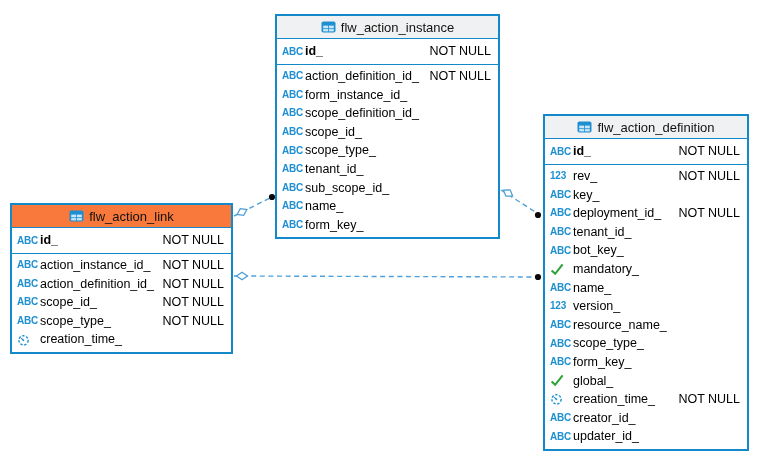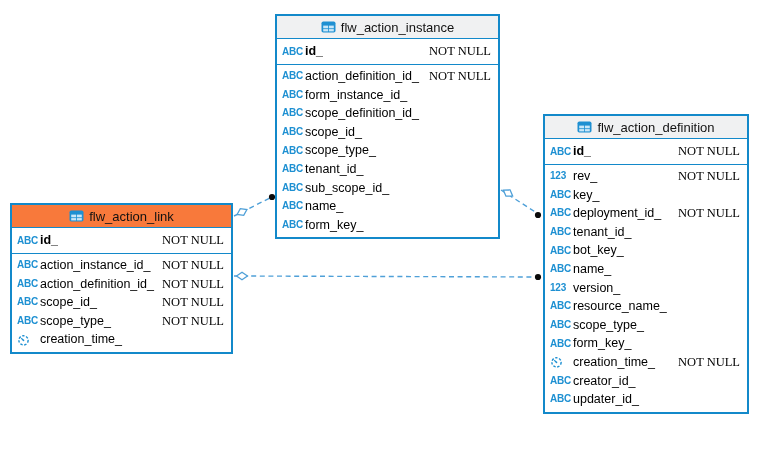--- a/index.html
+++ b/index.html
@@ -27,21 +27,21 @@
     padding:0 7px 0 5px;font-size:12.5px;color:#000;white-space:nowrap;
   }
   .sec-pk .crow{height:21px;}
   .cicon{width:23px;flex:0 0 23px;display:flex;align-items:center;}
   .abc{
     font-size:10px;font-weight:bold;color:var(--icon-blue,#1E90D2);
     letter-spacing:-0.2px;line-height:1;
   }
   .cname{line-height:1;}
   .crow.pk .cname{font-weight:bold;}
-  .ccons{margin-left:auto;padding-left:6px;line-height:1;font-family:Liberation Serif, serif;}
+  .ccons{margin-left:auto;padding-left:6px;line-height:1;}
   svg.overlay{
     position:absolute;left:0;top:0;width:759px;height:473px;
     z-index:5;pointer-events:none;
   }
 </style>
 </head>
 <body>
 
 <div class="canvas" id="canvas">
     <div class="etable" style="left: 275px; top: 14px; width: 225px;">
@@ -237,20 +237,28 @@
           <span class="cname">tenant_id_</span>
         </div>
         <div class="crow">
           <span class="cicon">
             <span class="abc">ABC</span>
           </span>
           <span class="cname">bot_key_</span>
         </div>
         <div class="crow">
           <span class="cicon">
+            <svg width="14" height="13" viewBox="0 0 14 13">
+              <path d="M1.6 7.4 L5.2 10.8 L12.6 1.4" fill="none" stroke="#2FA33B" stroke-width="2.1"></path>
+            </svg>
+          </span>
+          <span class="cname">mandatory_</span>
+        </div>
+        <div class="crow">
+          <span class="cicon">
             <span class="abc">ABC</span>
           </span>
           <span class="cname">name_</span>
         </div>
         <div class="crow">
           <span class="cicon">
             <span class="abc">123</span>
           </span>
           <span class="cname">version_</span>
         </div>
@@ -264,20 +272,28 @@
           <span class="cicon">
             <span class="abc">ABC</span>
           </span>
           <span class="cname">scope_type_</span>
         </div>
         <div class="crow">
           <span class="cicon">
             <span class="abc">ABC</span>
           </span>
           <span class="cname">form_key_</span>
+        </div>
+        <div class="crow">
+          <span class="cicon">
+            <svg width="14" height="13" viewBox="0 0 14 13">
+              <path d="M1.6 7.4 L5.2 10.8 L12.6 1.4" fill="none" stroke="#2FA33B" stroke-width="2.1"></path>
+            </svg>
+          </span>
+          <span class="cname">global_</span>
         </div>
         <div class="crow">
           <span class="cicon">
             <svg width="13" height="14" viewBox="0 0 14 14">
               <circle cx="7" cy="7.4" r="5" fill="none" stroke="#1E90D2" stroke-width="1.5" stroke-dasharray="2.6 1.7"></circle>
               <path d="M7 7.4 L4.6 5.1" stroke="#1E90D2" stroke-width="1.4" fill="none"></path>
               <circle cx="7" cy="7.4" r="0.9" fill="#1E90D2"></circle>
             </svg>
           </span>
           <span class="cname">creation_time_</span>

